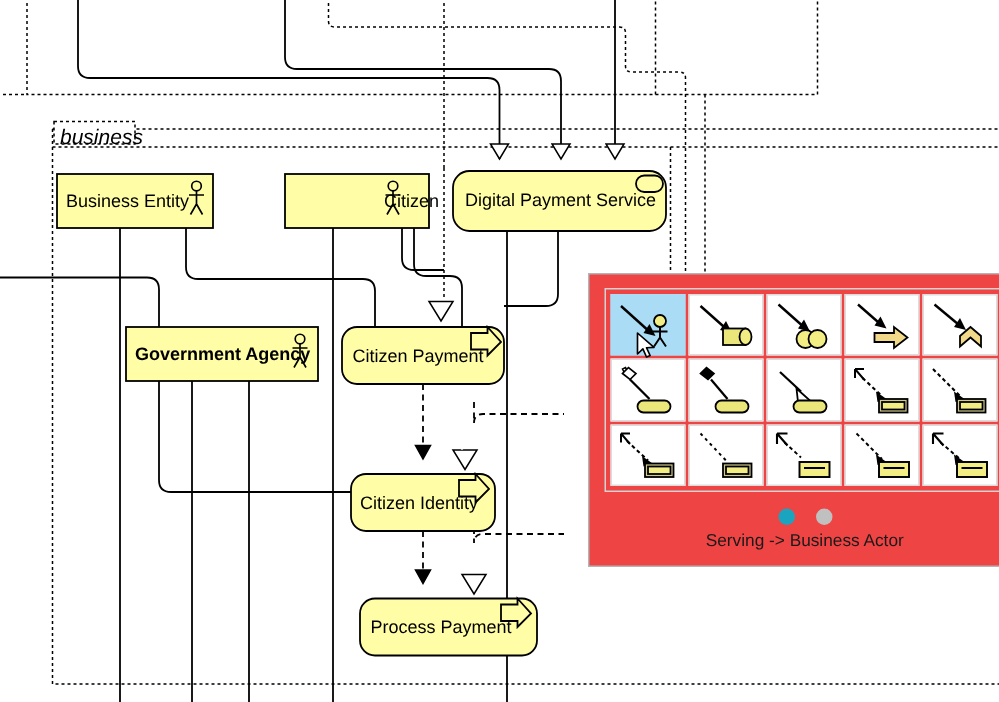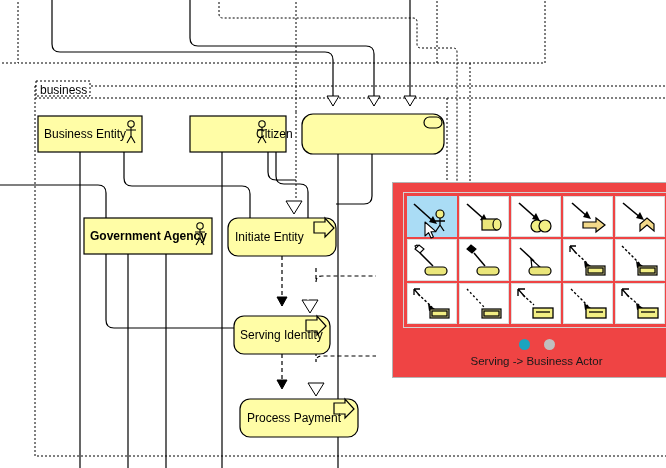--- a/index.html
+++ b/index.html
@@ -4,21 +4,21 @@
 <style>
   html,body{margin:0;padding:0;background:#ffffff;}
   body{width:666px;height:468px;position:relative;overflow:hidden;
        font-family:"Liberation Sans",sans-serif;}
   #canvas{position:absolute;left:0;top:0;width:666px;height:468px;}
   #canvas svg{position:absolute;left:0;top:0;}
 
   
   .node-label{position:absolute;font-size:12px;color:#000;white-space:nowrap;
               line-height:12px;pointer-events:none;}
-  .grp-label{position:absolute;font-size:12px;color:#000;white-space:nowrap;}
+  .grp-label{position:absolute;font-size:14px;color:#000;white-space:nowrap;font-style:italic;}
 
   
   #palette{position:absolute;left:392px;top:182px;width:287px;height:196px;
            background:#ef4444;border:1px solid #b4b4b4;box-sizing:border-box;}
   #palette-grid{position:absolute;left:10px;top:9px;width:266px;height:136px;
                 border:1px solid #d3d3d3;box-sizing:border-box;
                 display:grid;grid-template-columns:repeat(5,1fr);
                 grid-template-rows:repeat(3,1fr);gap:0;padding:2px;}
   .pcell{border:1px solid #dcdcdc;box-sizing:border-box;margin:1px;
          background:#ffffff;display:flex;align-items:center;justify-content:center;
@@ -150,23 +150,24 @@
     <g>
       <rect x="240" y="399" width="118" height="38" rx="10" ry="10" fill="#fffda6" stroke="#000" stroke-width="1.2"></rect>
       <path d="M334,403 L345,403 L345,399 L354,409 L345,418 L345,414 L334,414 Z" fill="#fffda6" stroke="#000" stroke-width="1.2"></path>
     </g>
   </svg>
 
   <div class="grp-label" style="left:40px;top:83px;">business</div>
 
   <div class="node-label" style="left:44px;top:128px;">Business Entity</div>
   <div class="node-label" style="left:208px;top:128px;margin-left:48px;">Citizen</div>
+  <div class="node-label" style="left:310px;top:127px;">Digital Payment Service</div>
   <div class="node-label" style="left:90px;top:230px;font-weight:bold;">Government Agency</div>
-  <div class="node-label" style="left:235px;top:231px;">Initiate Entity</div>
-  <div class="node-label" style="left:240px;top:329px;">Serving Identity</div>
+  <div class="node-label" style="left:235px;top:231px;">Citizen Payment</div>
+  <div class="node-label" style="left:240px;top:329px;">Citizen Identity</div>
   <div class="node-label" style="left:247px;top:412px;text-align:right;">Process Payment</div>
 </div>
 
 <div id="palette">
 
   <div id="palette-grid">
 
     <div class="pcell sel">
       <svg width="46" height="34" viewBox="0 0 46 34">
         <path d="M5,4 L25,22" stroke="#000" stroke-width="1.6" fill="none"></path>

